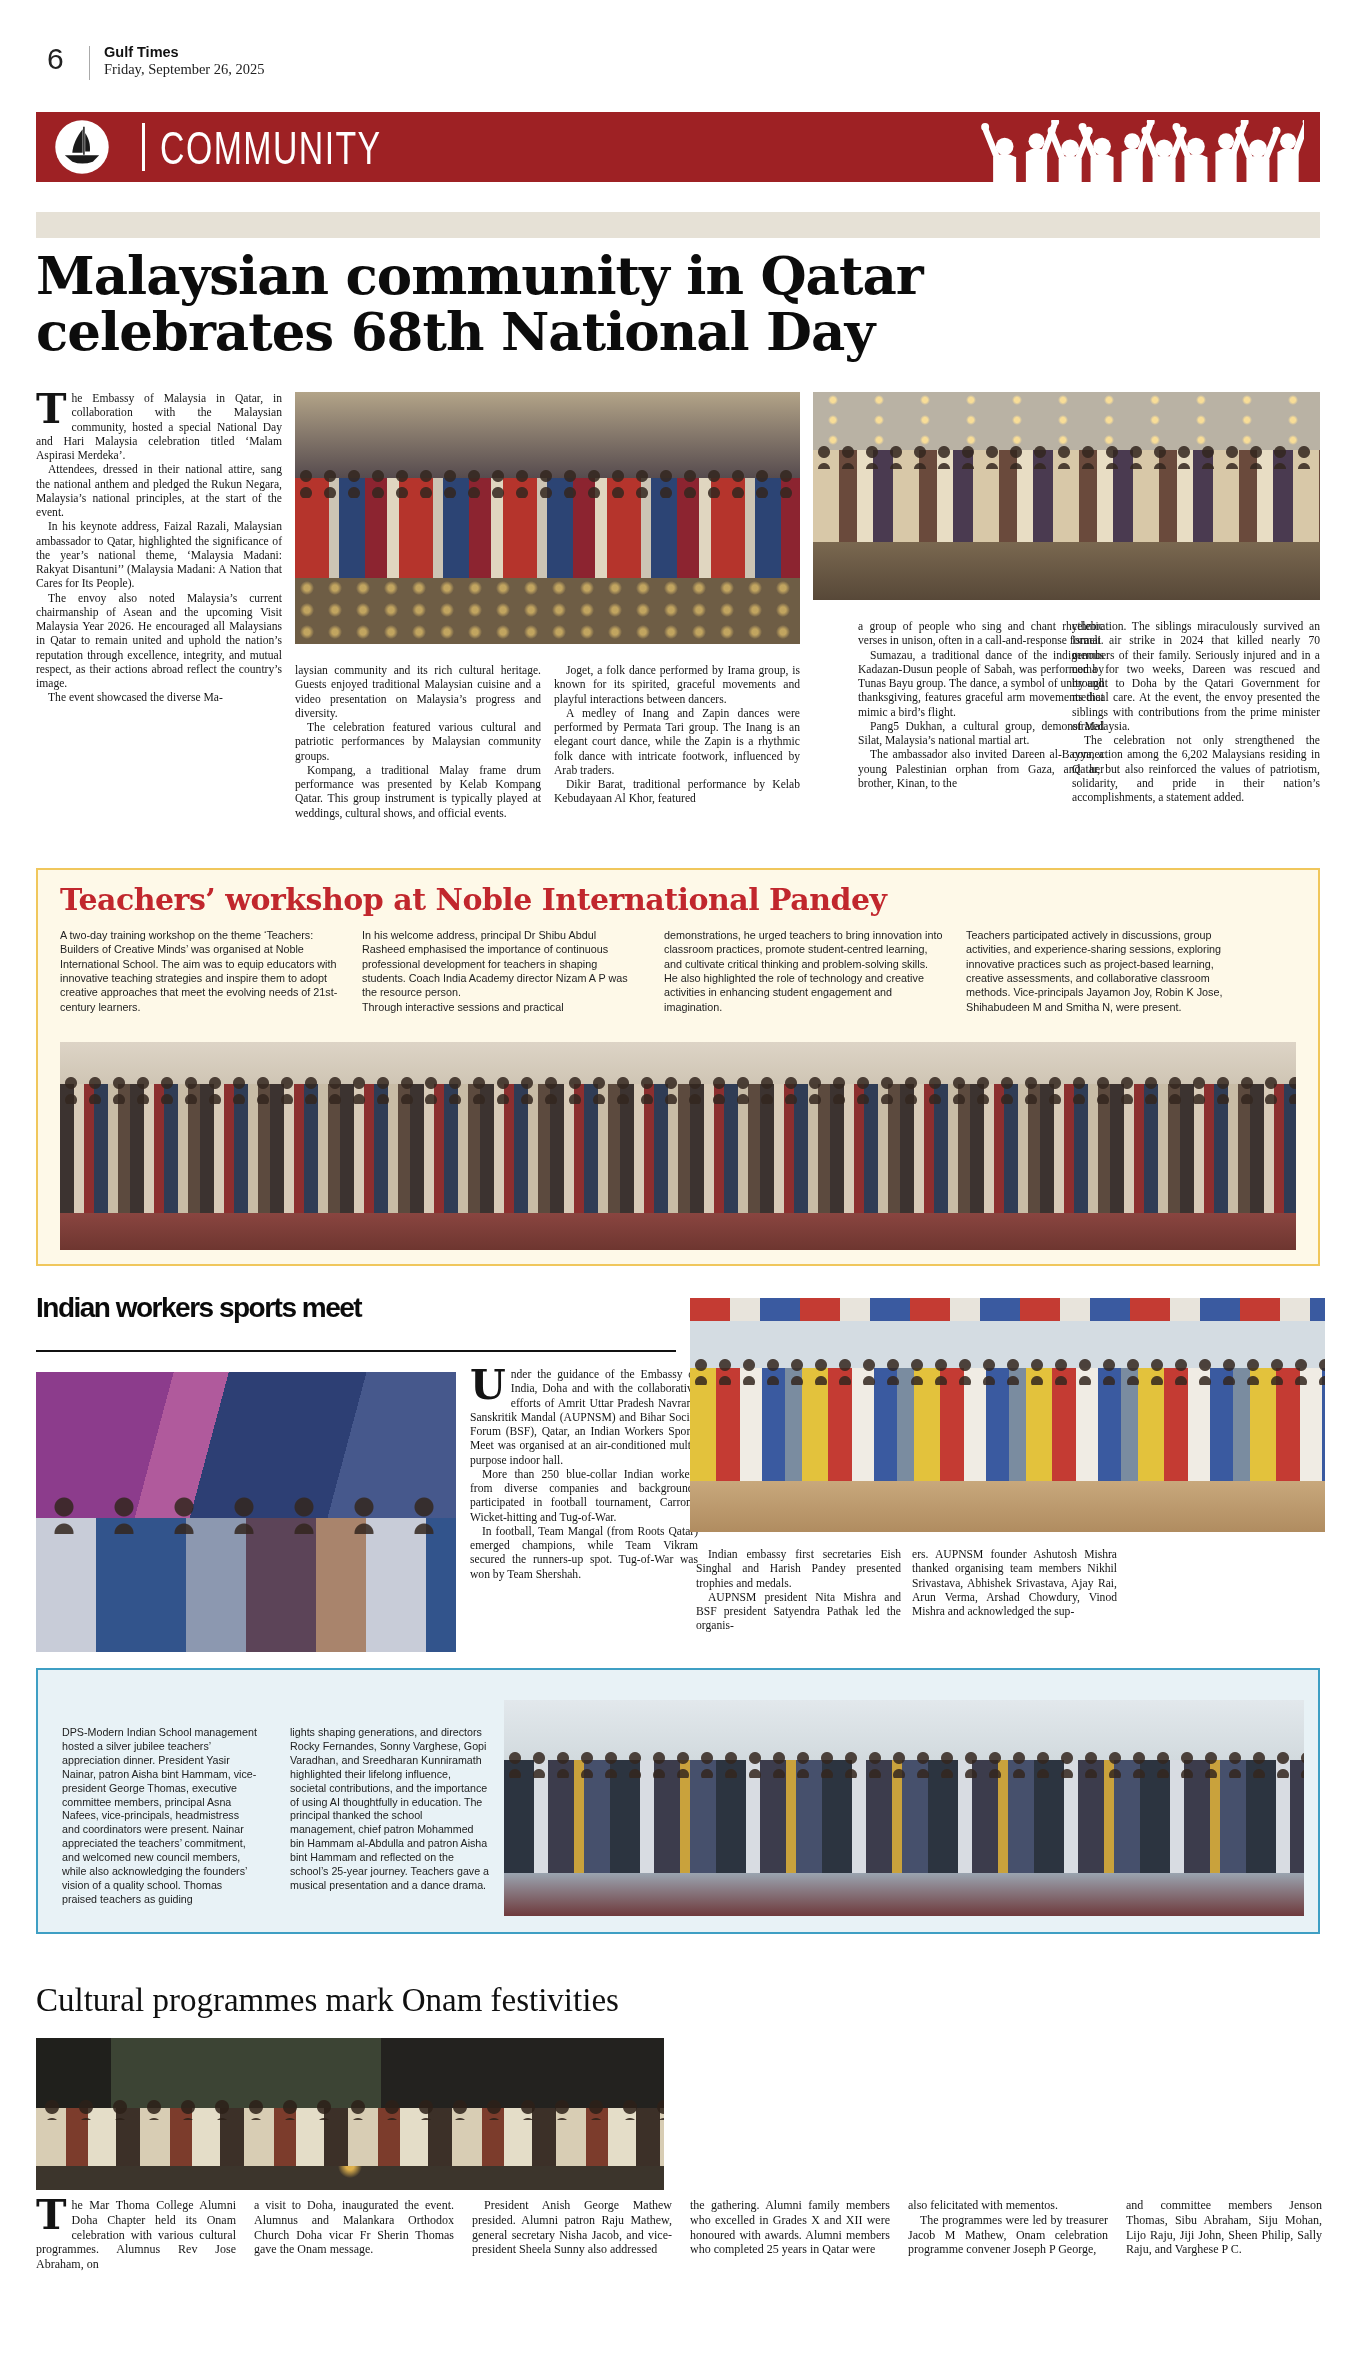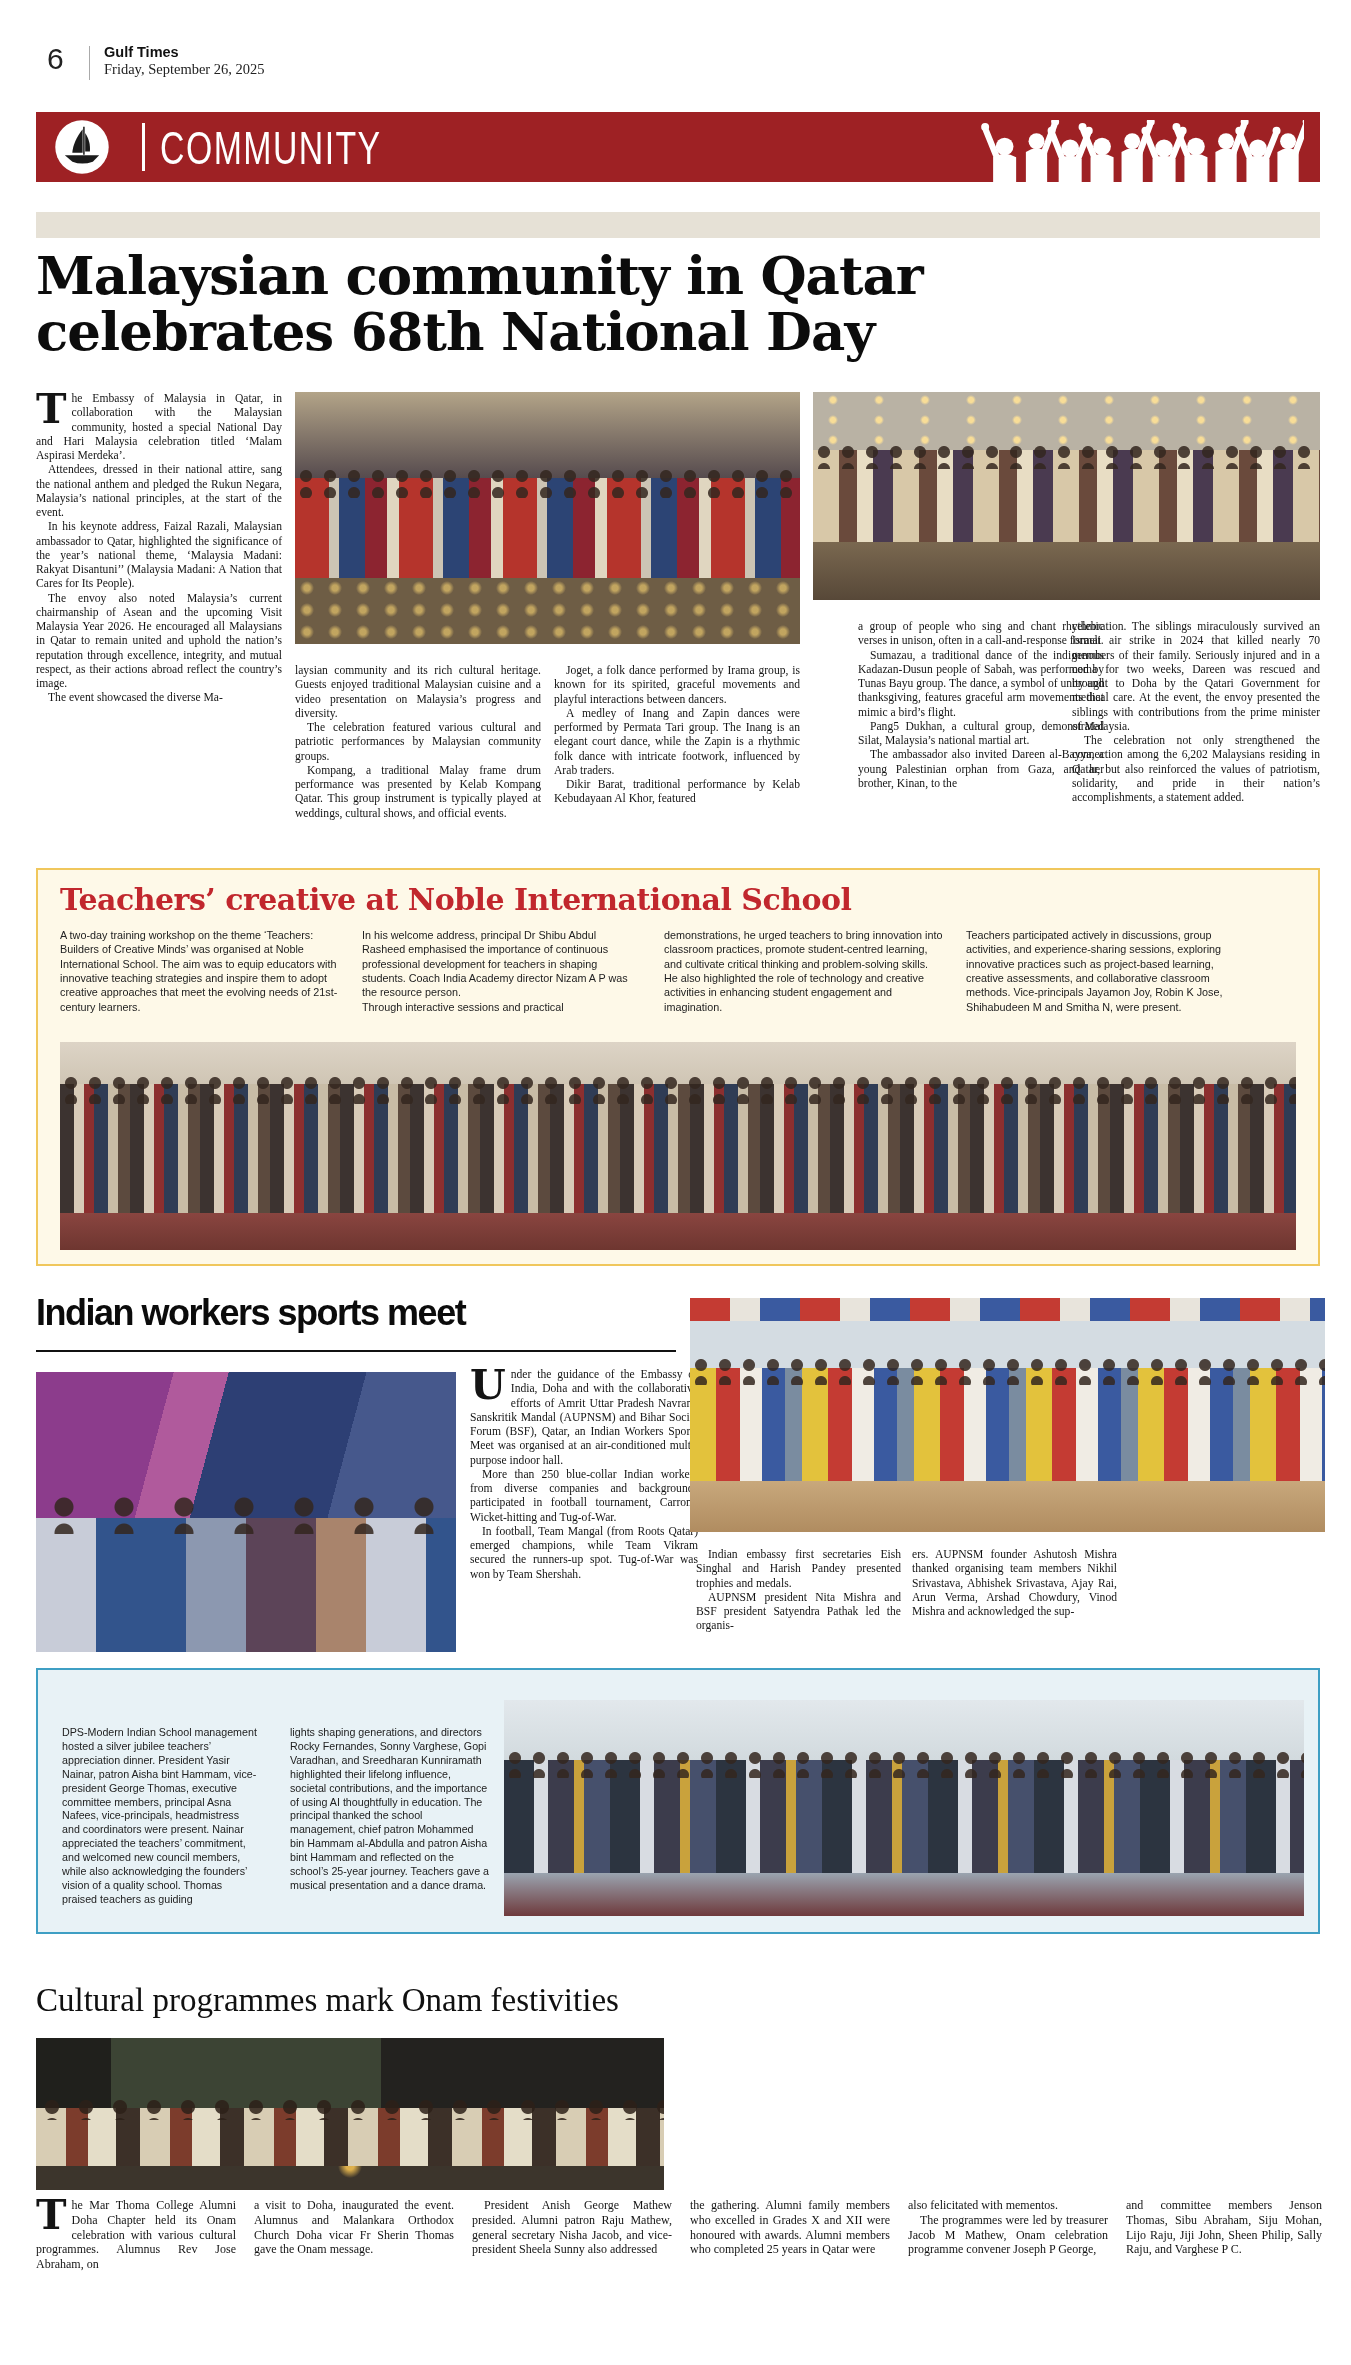--- a/index.html
+++ b/index.html
@@ -38,21 +38,21 @@
 
   
   .teachers-box{background:#FEF9E8;border:2px solid #F0C75C}
   .teachers-headline{font-family:"DejaVu Serif","Liberation Serif",serif;font-weight:bold;
                      font-size:30px;letter-spacing:-.5px;color:#C1272D}
   .dps-box{background:#E8F2F6;border:2px solid #3F9FC4}
   .dps-headline{font-family:"DejaVu Serif","Liberation Serif",serif;font-weight:bold;
                 font-size:32px;letter-spacing:-.5px;color:#1791B8}
 
   .sports-headline{font-family:"Liberation Sans",sans-serif;font-weight:bold;
-                   font-size:36px;letter-spacing:-1.5px;color:#0b0b0b}
+                   font-size:28px;letter-spacing:-1.5px;color:#0b0b0b}
   .sports-rule{background:#111;height:2px}
 
   .onam-headline{font-family:"Liberation Serif",serif;font-size:33px;color:#101010}
 
   
   .photo{position:absolute;overflow:hidden;background:#b9b2a4}
   .band{position:absolute;left:0;right:0}
   .heads{background-image:radial-gradient(circle at 11px 8px,#33261e 5.5px,transparent 6.5px);
          background-size:24px 17px;opacity:.85}
   .ph-text{position:absolute;left:0;right:0;text-align:center;color:rgba(255,255,255,.95);
@@ -158,21 +158,21 @@
     <p class="in">Sumazau, a traditional dance of the indigenous Kadazan-Dusun people of Sabah, was performed by Tunas Bayu group. The dance, a symbol of unity and thanksgiving, features graceful arm movements that mimic a bird’s flight.</p>
     <p class="in">Pang5 Dukhan, a cultural group, demonstrated Silat, Malaysia’s national martial art.</p>
     <p class="in">The ambassador also invited Dareen al-Bayya, a young Palestinian orphan from Gaza, and her brother, Kinan, to the</p>
   </div>
   <div class="abs serifcol" style="left:1072px;top:620px;width:248px">
     <p>celebration. The siblings miraculously survived an Israeli air strike in 2024 that killed nearly 70 members of their family. Seriously injured and in a coma for two weeks, Dareen was rescued and brought to Doha by the Qatari Government for medical care. At the event, the envoy presented the siblings with contributions from the prime minister of Malaysia.</p>
     <p class="in">The celebration not only strengthened the connection among the 6,202 Malaysians residing in Qatar, but also reinforced the values of patriotism, solidarity, and pride in their nation’s accomplishments, a statement added.</p>
   </div>
 
   <div class="abs teachers-box" style="left:36px;top:868px;width:1284px;height:398px">
-    <div class="abs teachers-headline" style="left:22px;top:12px">Teachers’ creative at Noble International School</div>
+    <div class="abs teachers-headline" style="left:22px;top:12px">Teachers’ workshop at Noble International Pandey</div>
     <div class="abs sanscol" style="left:22px;top:58px;width:280px">
       <p>A two-day training workshop on the theme ‘Teachers: Builders of Creative Minds’ was organised at Noble International School. The aim was to equip educators with innovative teaching strategies and inspire them to adopt creative approaches that meet the evolving needs of 21st-century learners.</p>
     </div>
     <div class="abs sanscol" style="left:324px;top:58px;width:280px">
       <p>In his welcome address, principal Dr Shibu Abdul Rasheed emphasised the importance of continuous professional development for teachers in shaping students. Coach India Academy director Nizam A P was the resource person.</p>
       <p>Through interactive sessions and practical</p>
     </div>
     <div class="abs sanscol" style="left:626px;top:58px;width:280px">
       <p>demonstrations, he urged teachers to bring innovation into classroom practices, promote student-centred learning, and cultivate critical thinking and problem-solving skills. He also highlighted the role of technology and creative activities in enhancing student engagement and imagination.</p>
     </div>

